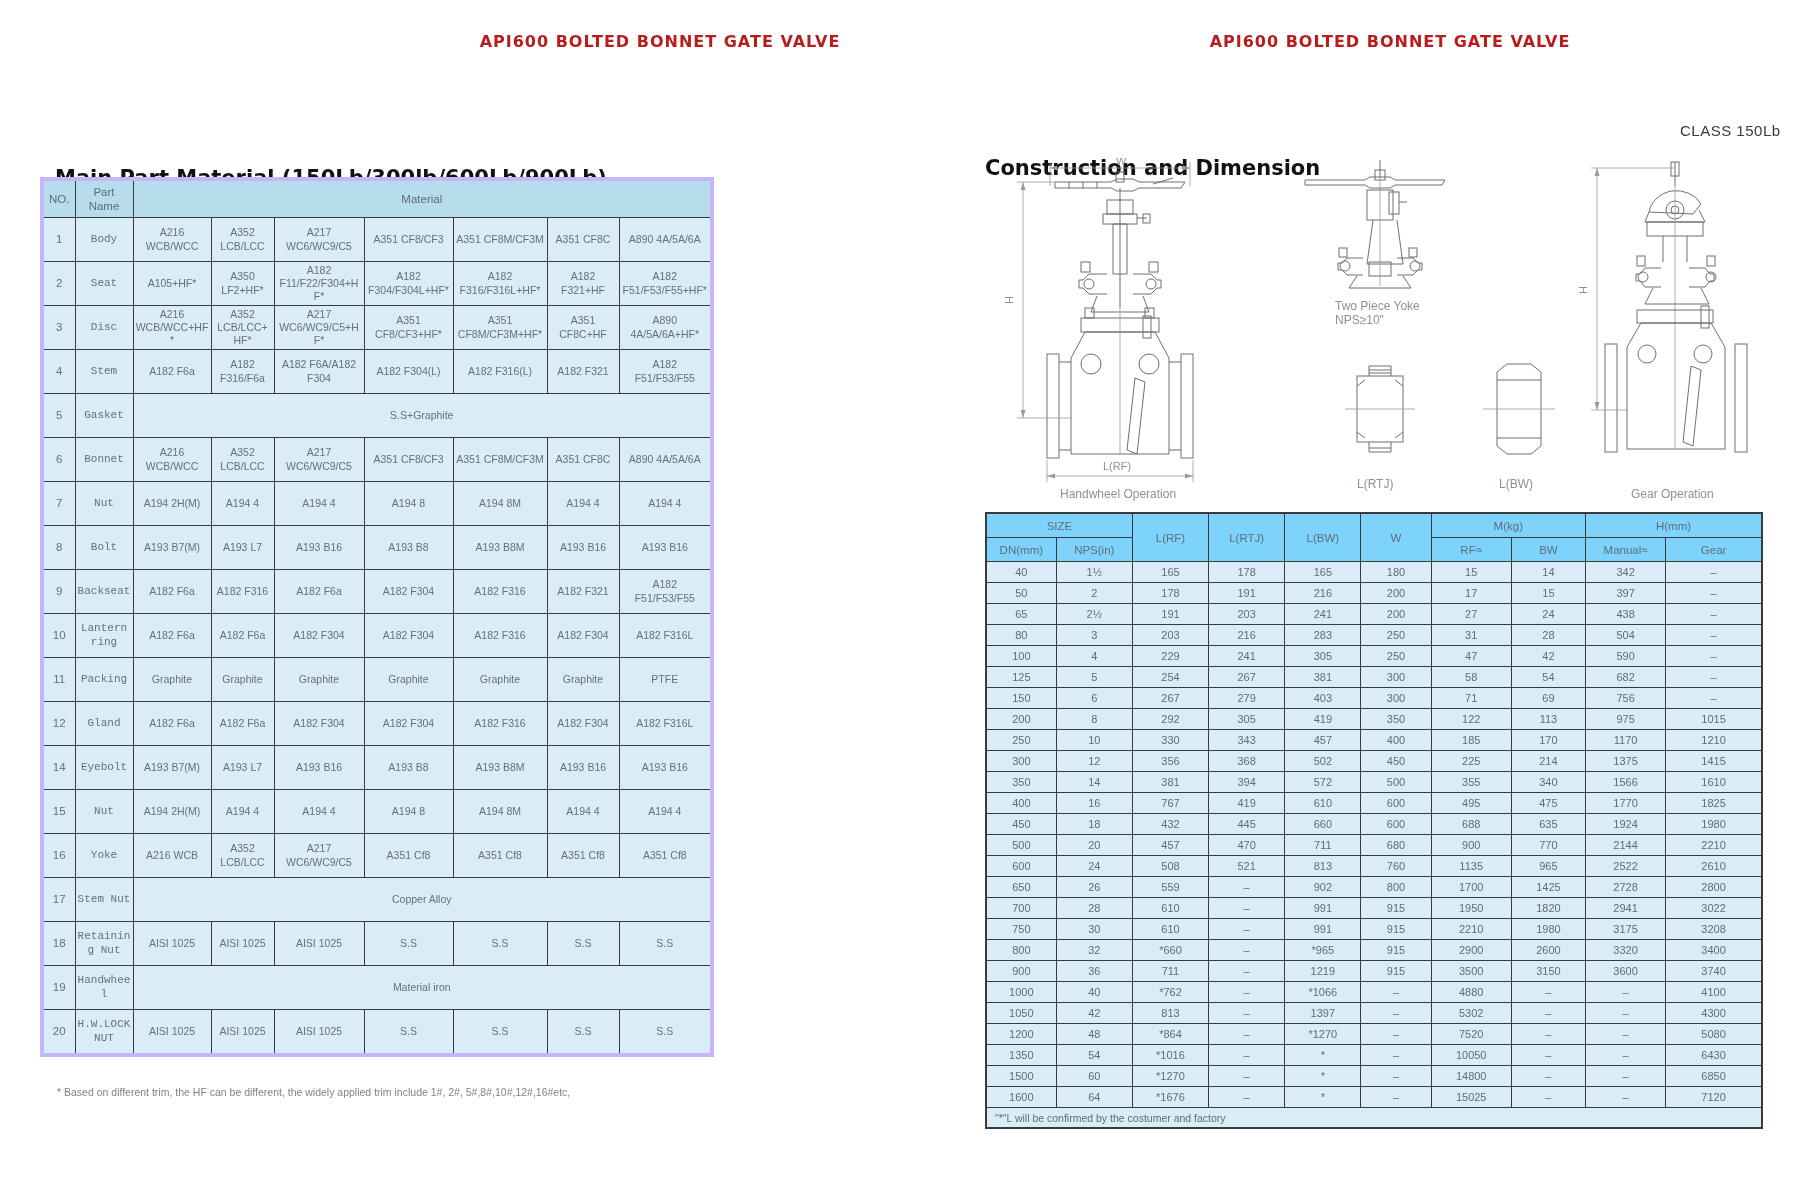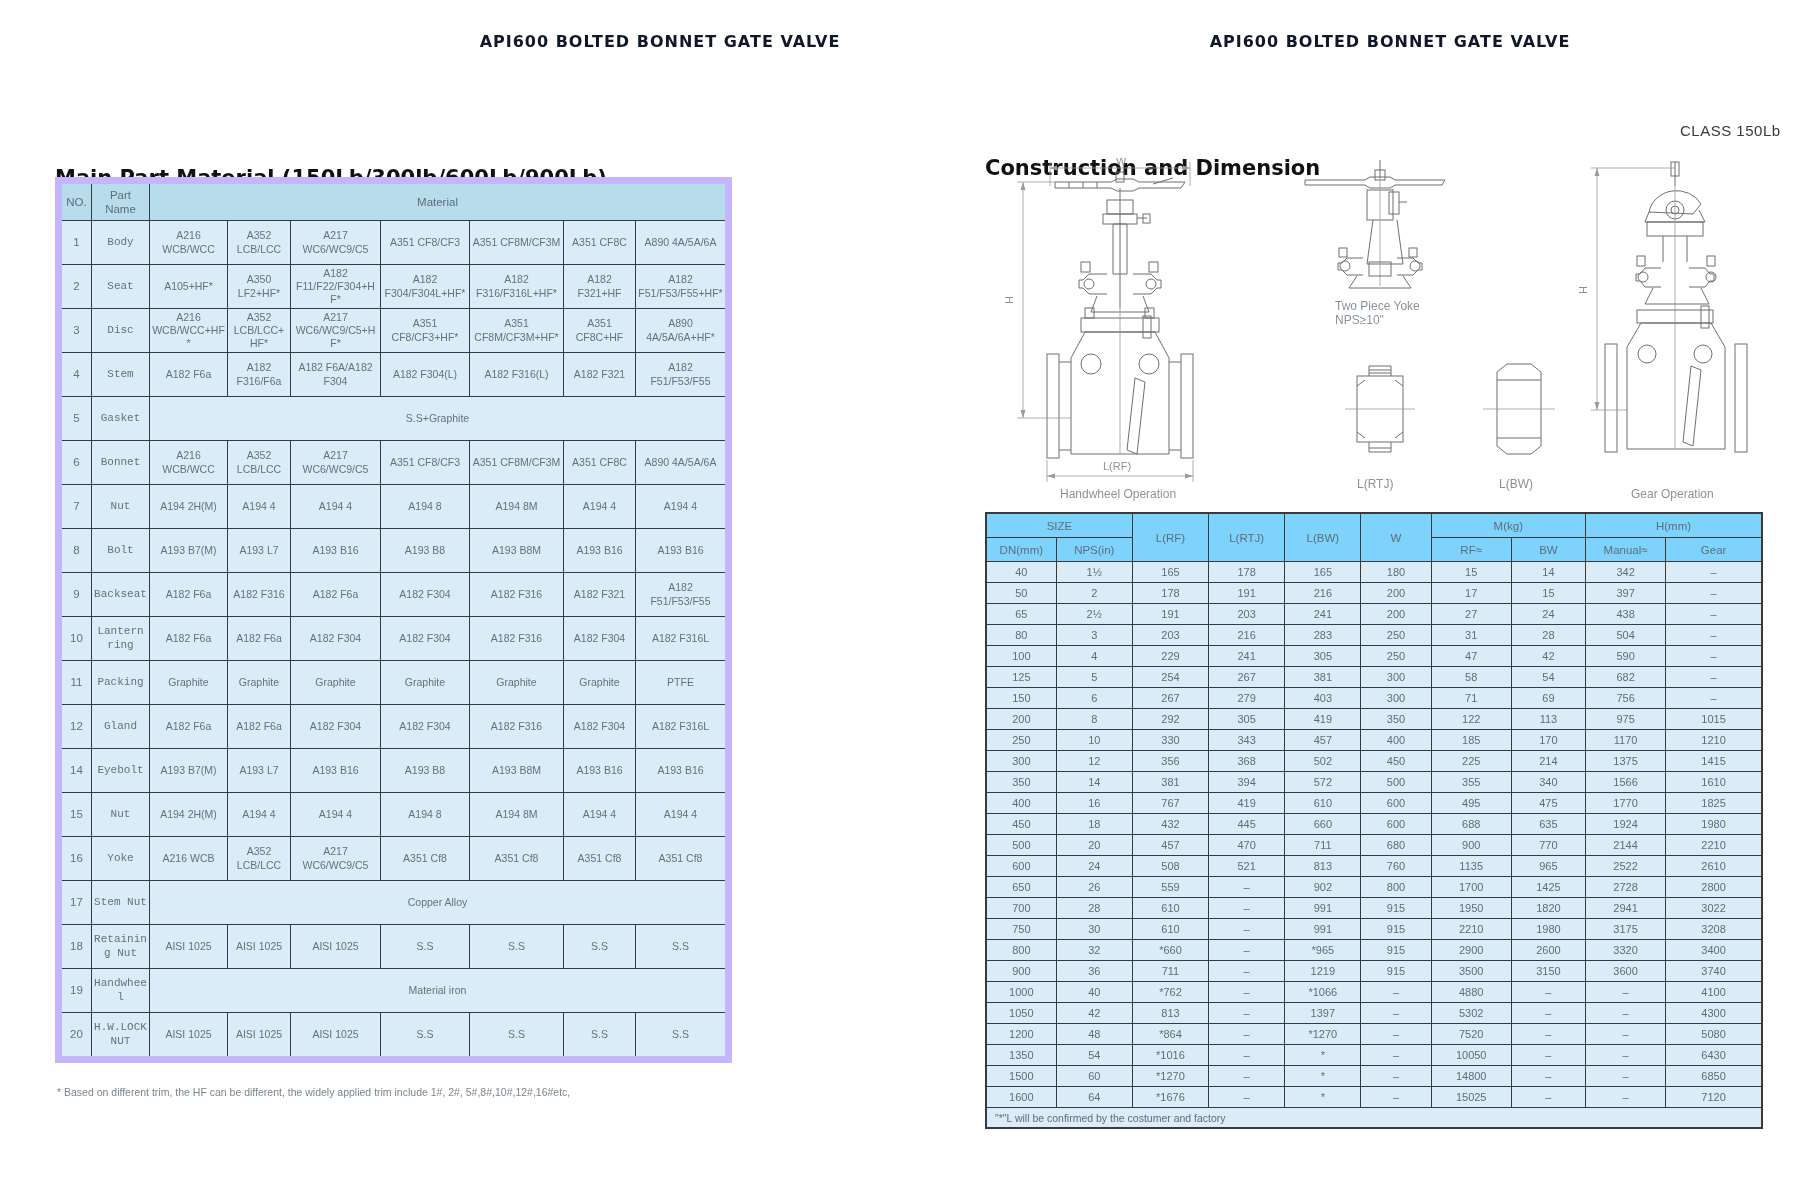--- a/index.html
+++ b/index.html
@@ -2,37 +2,37 @@
 <html><head>
 <meta charset="utf-8">
 <style>
   html,body{margin:0;padding:0;background:#e8e8e8;}
   .page{
     position:relative;width:1815px;height:1177px;background:#ffffff;
     font-family:"Liberation Sans", sans-serif;color:#222;overflow:hidden;
   }
   .page-header{
     position:absolute;top:32px;font-size:16px;font-weight:bold;
-    letter-spacing:1px;color:#0f172a;width:720px;text-align:center;
+    letter-spacing:1px;color:#b91c1c;width:720px;text-align:center;
     font-family:"DejaVu Sans", sans-serif;
   }
   .hdr-left{left:300px;}
   .hdr-right{left:1030px;}
   .section-title{
     position:absolute;font-size:21px;font-weight:bold;color:#111;
     font-family:"DejaVu Sans", sans-serif;letter-spacing:0px;margin-top:48px;
   }
   .class-label{
     position:absolute;font-size:15px;color:#3a3a3a;letter-spacing:0.5px;
   }
   
   table{border-collapse:collapse;}
   .mat-table{
-    position:absolute;left:55px;top:177px;width:670px;table-layout:fixed;
-    border:7px solid #c4b5fd;
+    position:absolute;left:40px;top:177px;width:670px;table-layout:fixed;
+    border:4px solid #c4b5fd;
   }
   .mat-table th,.mat-table td{
     border:1px solid #3a3a3a;text-align:center;vertical-align:middle;
     font-size:10.5px;color:#66717b;padding:1px 2px;line-height:1.25;
     overflow:hidden;word-wrap:break-word;
   }
   .mat-table thead th{background:#b7dcec;font-weight:normal;height:34px;font-size:11.5px;color:#5d6c77;}
   .mat-table tbody td{background:#d9ecf7;height:41px;}
   .mat-table td.c-no{font-size:11.5px;}
   .mat-table td.c-name{font-size:11px;font-family:Liberation Mono, monospace;}

